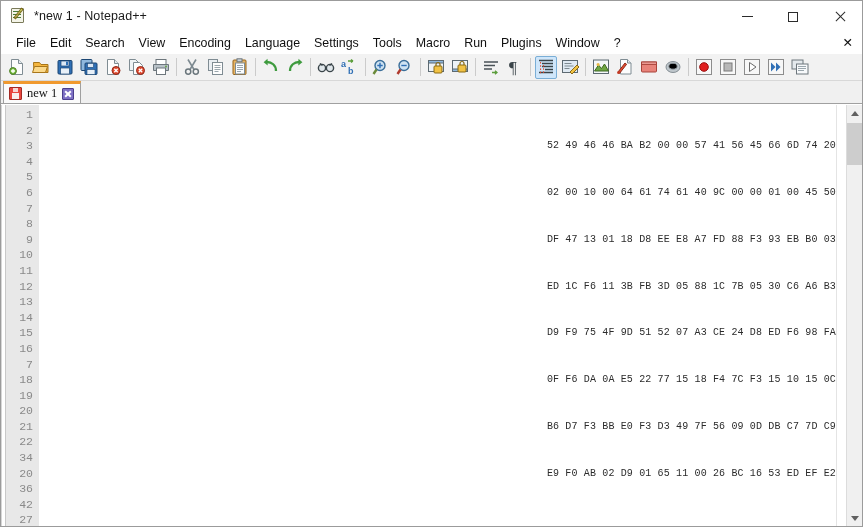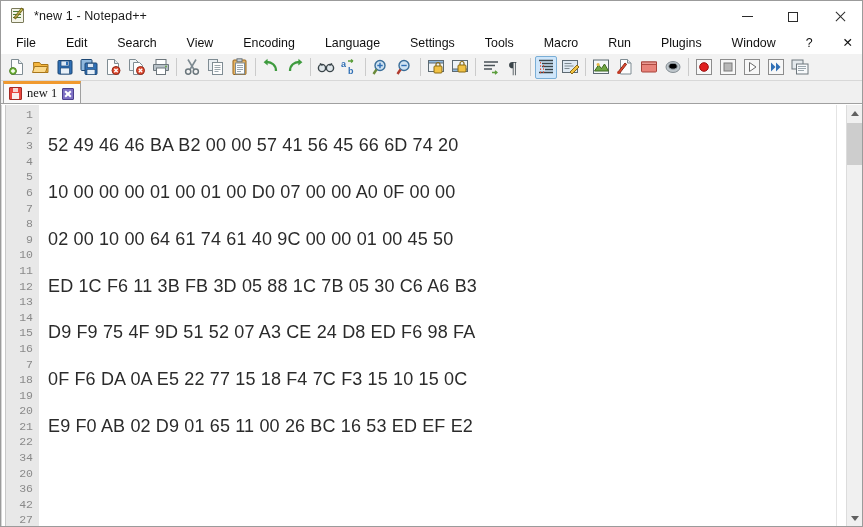--- a/index.html
+++ b/index.html
@@ -89,21 +89,20 @@
   
   .menubar {
     height: 22px; min-height: 22px;
     background: #ffffff;
     display: flex;
     align-items: center;
     padding-left: 8px;
     position: relative;
     font-size: 12.4px;
     color: #101010;
-    gap: 16px;
   }
   .menu-item {
     padding: 2px 7px 3px 7px;
     cursor: default;
     white-space: nowrap;
   }
   .menubar .doc-close {
     position: absolute; right: 9px; top: 3px;
     font-size: 12.5px; color: #101010; cursor: default;
     font-family: "Liberation Serif", serif;
@@ -227,27 +226,28 @@
     color: #8a8a8a;
     line-height: 15.6px;
     user-select: none;
     border-right: 1px solid #e8e8e8;
   }
   .gutter div { padding-right: 5px; height: 15.6px; }
   .code {
     flex: 1;
     padding-top: 2px;
     padding-left: 9px;
-    font-family: Liberation Sans, sans-serif;
-    font-size: 18px;
+    font-family: Liberation Mono, monospace;
+    font-size: 10px;
     color: #2b2b2b;
     line-height: 15.6px;
     letter-spacing: 0.15px;
     white-space: pre;
     overflow: hidden;
+    text-align: right;
   }
   .code div { height: 15.6px; }
 
   
   .vscroll {
     width: 16px;
     flex: none;
     background: #f0f0f0;
     border-left: 1px solid #dcdcdc;
     display: flex;
@@ -637,25 +637,26 @@
       <div>22</div>
       <div>34</div>
       <div>20</div>
       <div>36</div>
       <div>42</div>
       <div>27</div>
     </div>
 
     <div class="code">
       <div>52 49 46 46 BA B2 00 00 57 41 56 45 66 6D 74 20</div>
-      <div>10 00 00 00 01 00 01 00 D0 07 00 00 A0 0F 00 00</div>
       <div>02 00 10 00 64 61 74 61 40 9C 00 00 01 00 45 50</div>
+      <div>DF 47 13 01 18 D8 EE E8 A7 FD 88 F3 93 EB B0 03</div>
       <div>ED 1C F6 11 3B FB 3D 05 88 1C 7B 05 30 C6 A6 B3</div>
       <div>D9 F9 75 4F 9D 51 52 07 A3 CE 24 D8 ED F6 98 FA</div>
       <div>0F F6 DA 0A E5 22 77 15 18 F4 7C F3 15 10 15 0C</div>
+      <div>B6 D7 F3 BB E0 F3 D3 49 7F 56 09 0D DB C7 7D C9</div>
       <div>E9 F0 AB 02 D9 01 65 11 00 26 BC 16 53 ED EF E2</div>
       
       
       
       
       
       
       
       
       

